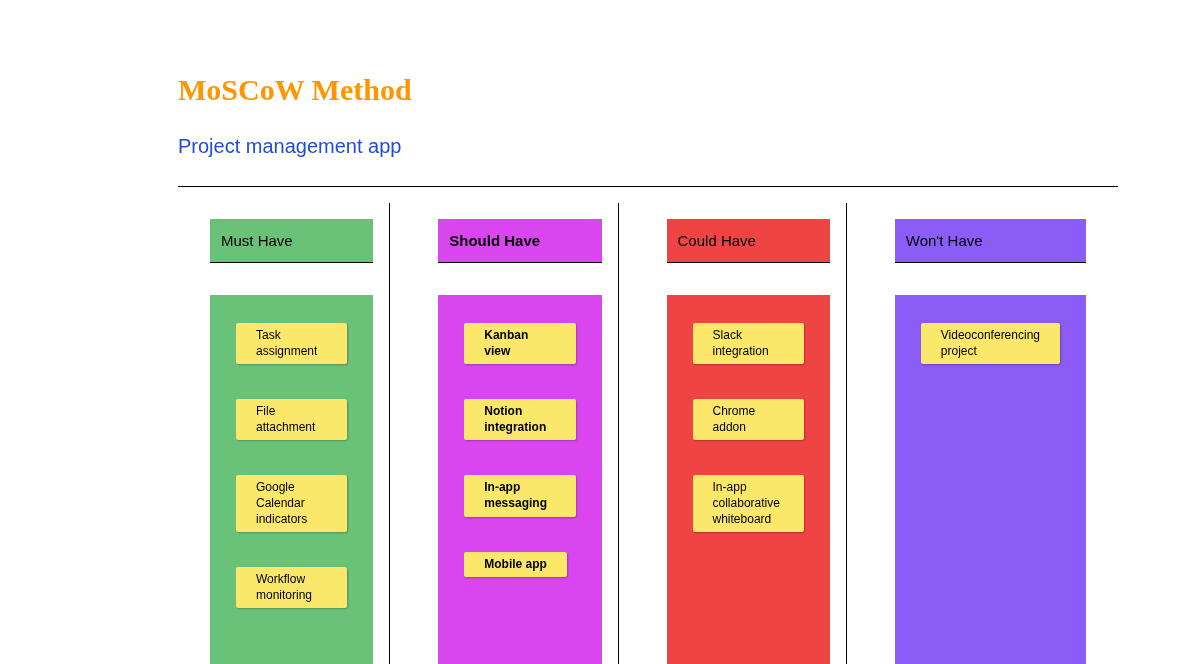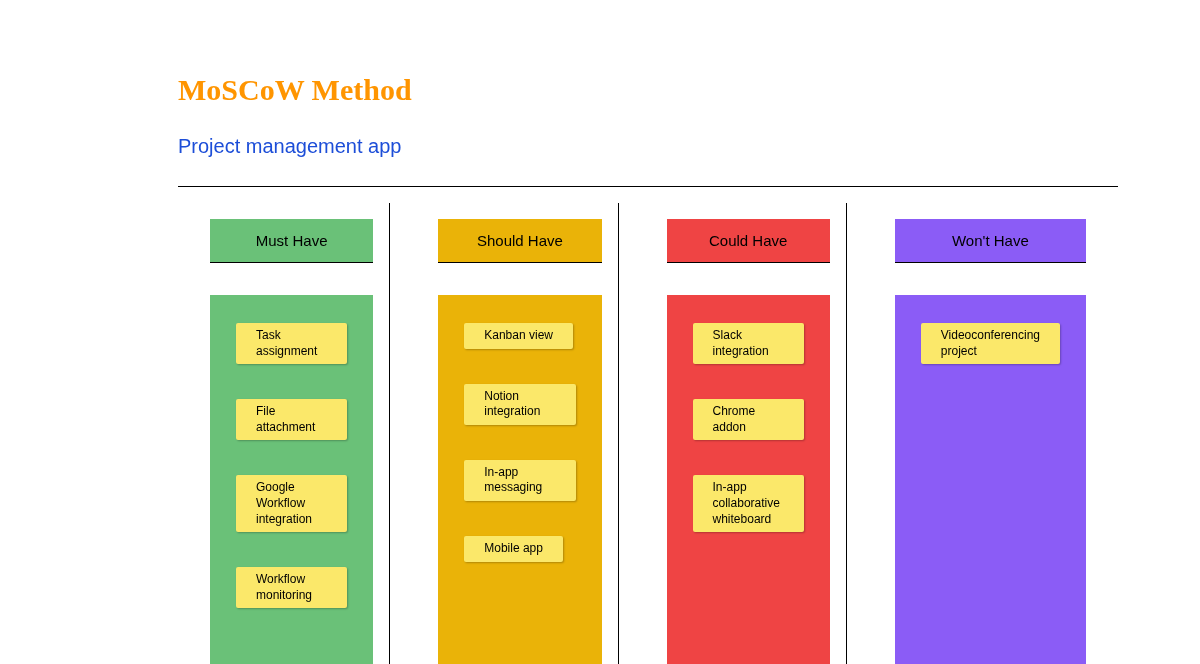--- a/index.html
+++ b/index.html
@@ -34,42 +34,43 @@
     .column {
       flex: 1;
       display: flex;
       flex-direction: column;
       border-right: 1px solid #000;
     }
     .column:last-child {
       border-right: none;
     }
     .col-header {
-      text-align: center;
+      text-align: left;
       padding: 13px 11px;
       font-size: 15px;
       font-weight: 400;
       color: #000;
       border-bottom: 1px solid #000;
     }
     .col-body {
       padding: 12px 10px;
       min-height: 430px;
       display: flex;
       flex-direction: column;
       align-items: flex-start;
       gap: 3px;
     }
     .col-must .col-header,
     .col-must .col-body {
       background: #6ac178;
     }
     .col-should .col-header,
     .col-should .col-body {
-      background: #eab308;
+      background: #d946ef;
+      font-weight: bold;
     }
     .col-could .col-header,
     .col-could .col-body {
       background: #ef4444;
     }
     .col-wont .col-header,
     .col-wont .col-body {
       background: #8b5cf6;
     }
     .card {
@@ -89,21 +90,21 @@
 <h1 class="title">MoSCoW Method</h1>
 <h2 class="subtitle">Project management app</h2>
 
 <div class="board">
 
   <div class="column col-must">
     <div class="col-header">Must Have</div>
     <div class="col-body">
       <div class="card">Task assignment</div>
       <div class="card">File attachment</div>
-      <div class="card">Google Workflow integration</div>
+      <div class="card">Google Calendar indicators</div>
       <div class="card">Workflow monitoring</div>
     </div>
   </div>
 
   <div class="column col-should">
     <div class="col-header">Should Have</div>
     <div class="col-body">
       <div class="card">Kanban view</div>
       <div class="card">Notion integration</div>
       <div class="card">In-app messaging</div>

